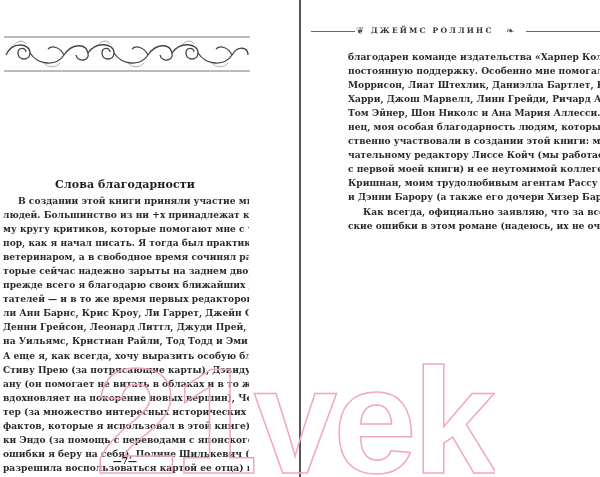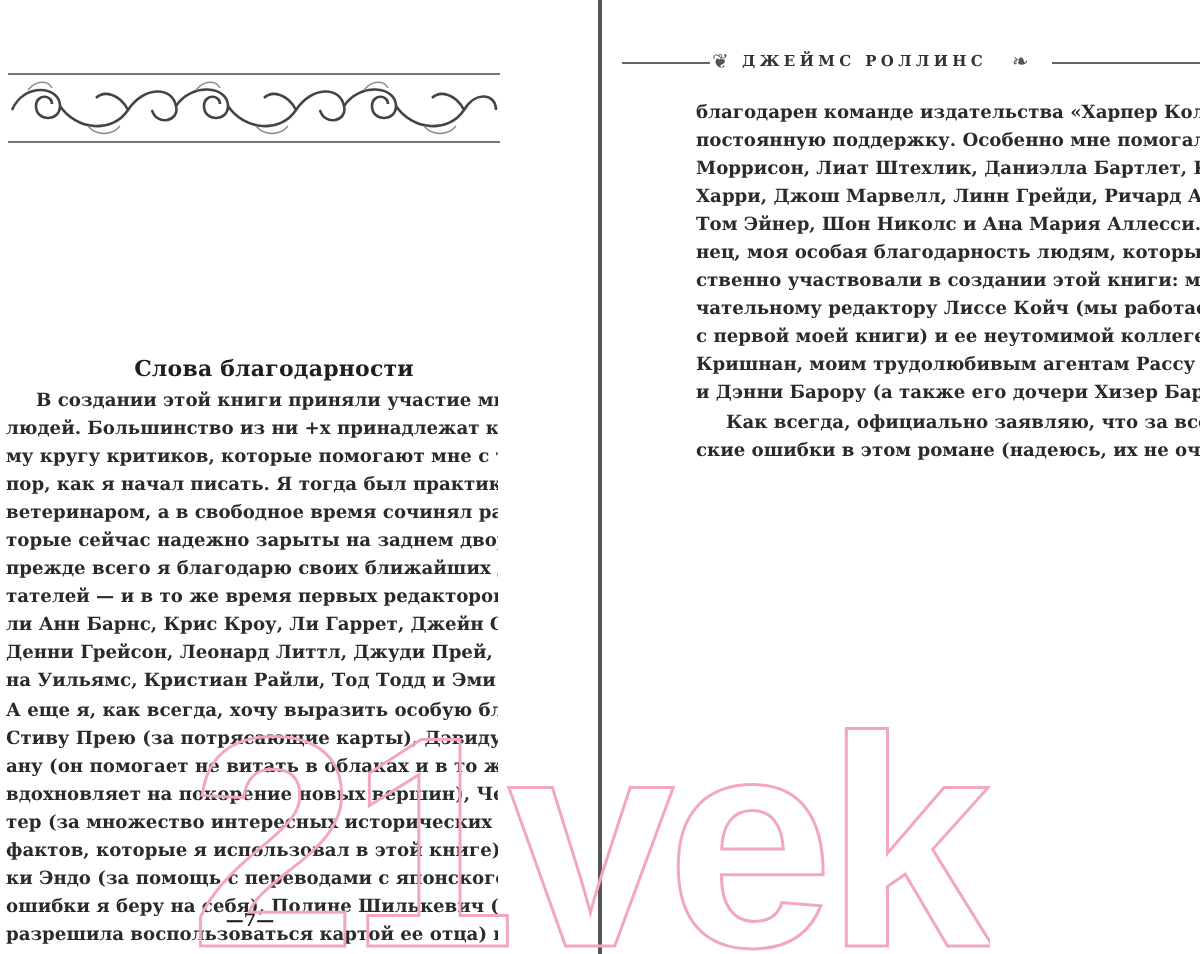--- a/index.html
+++ b/index.html
@@ -13,21 +13,21 @@
     .page-left { left: 0; width: 299px; }
     .page-right { left: 301px; width: 299px; }
     .spine {
       position: absolute; left: 299px; top: 0; width: 2px; height: 477px;
       background: #555;
     }
     .ornament {
       position: absolute; left: 4px; top: 35px; width: 246px; height: 38px;
     }
     .chapter-title {
-      position: absolute; left: 12px; top: 178px; width: 250px;
+      position: absolute; left: 0; top: 178px; width: 250px;
       text-align: center; font-weight: bold; font-size: 11px;
       letter-spacing: 0.1px;
     }
     .body-text {
       position: absolute; font-size: 9.1px; line-height: 14.05px;
       text-align: justify; font-weight: bold; color: #2a2a2a;
     }
     .body-text .line { display: block; text-align: justify; text-align-last: justify; white-space: nowrap; overflow: hidden; }
     .body-text .line.last { text-align-last: left; }
     .body-text .line.indent { padding-left: 15px; }

